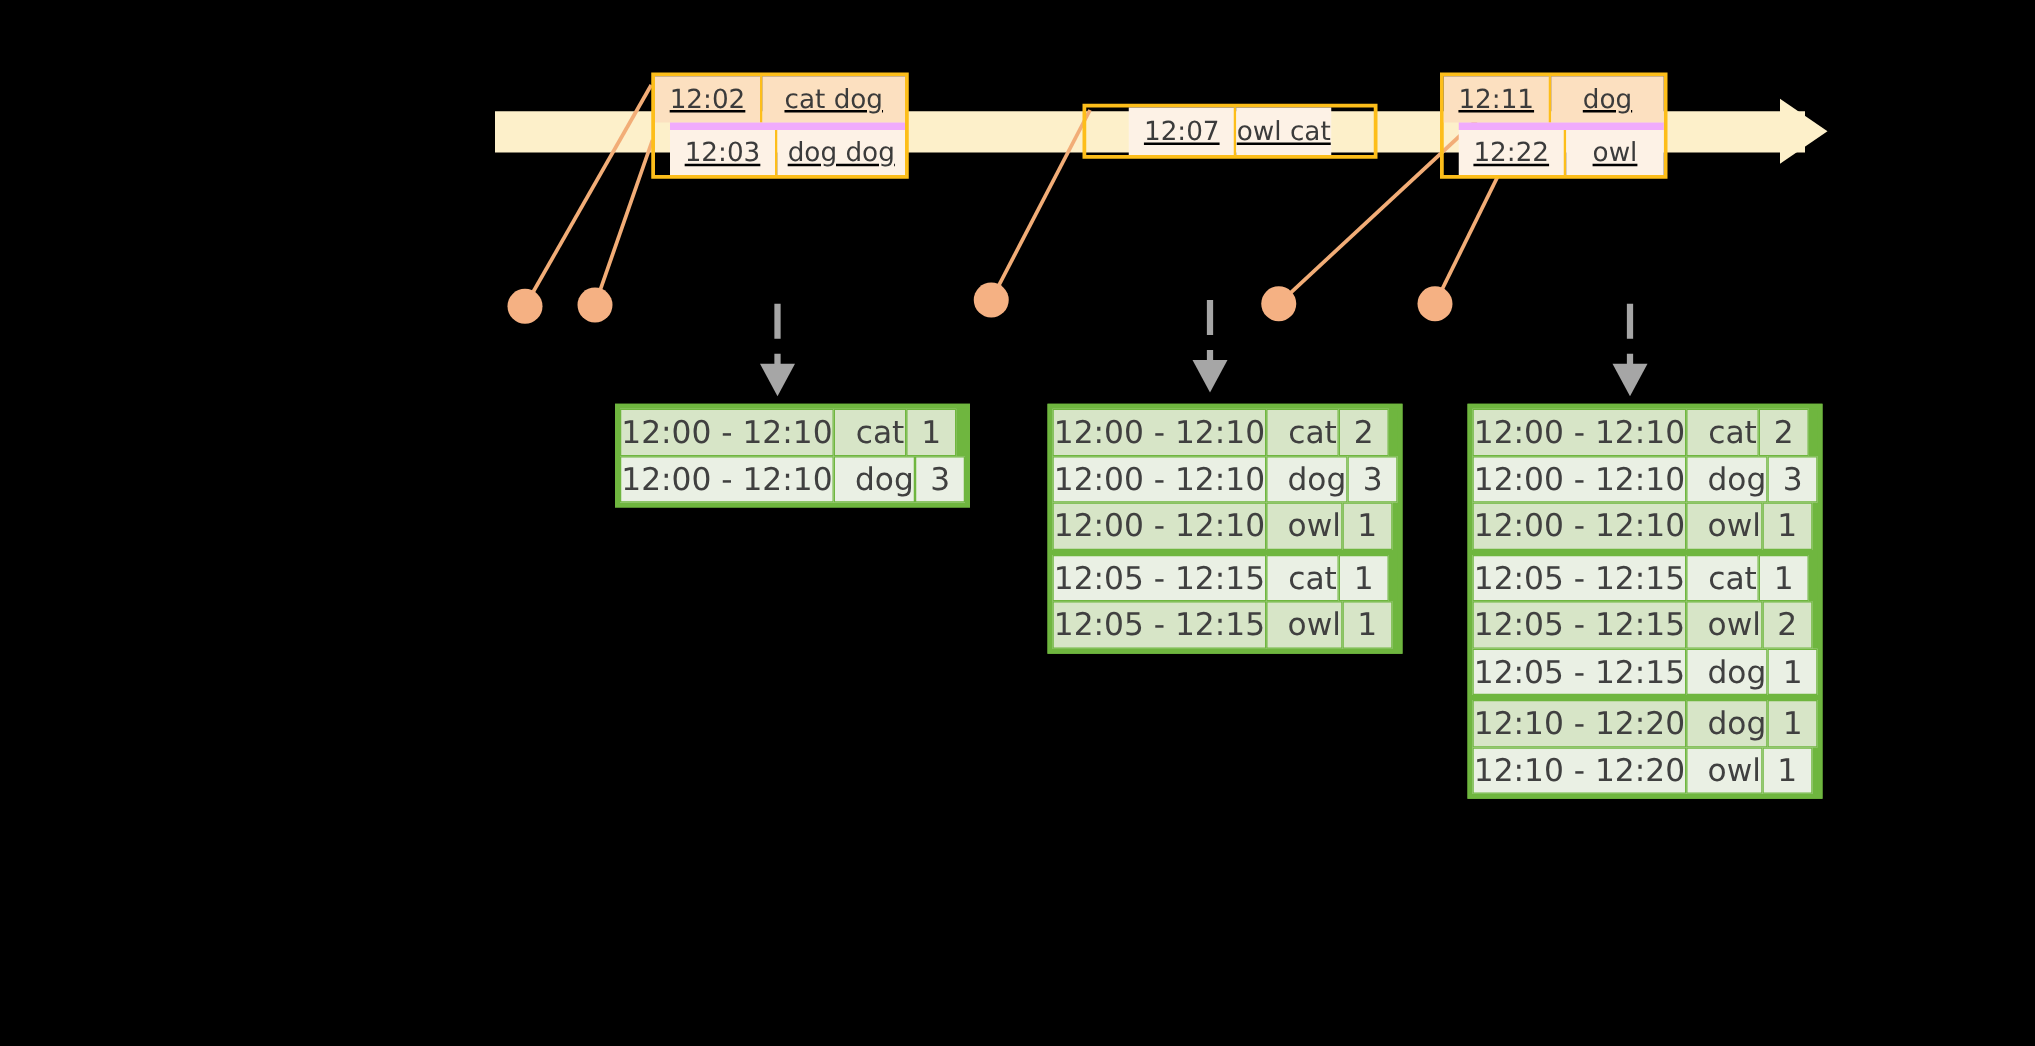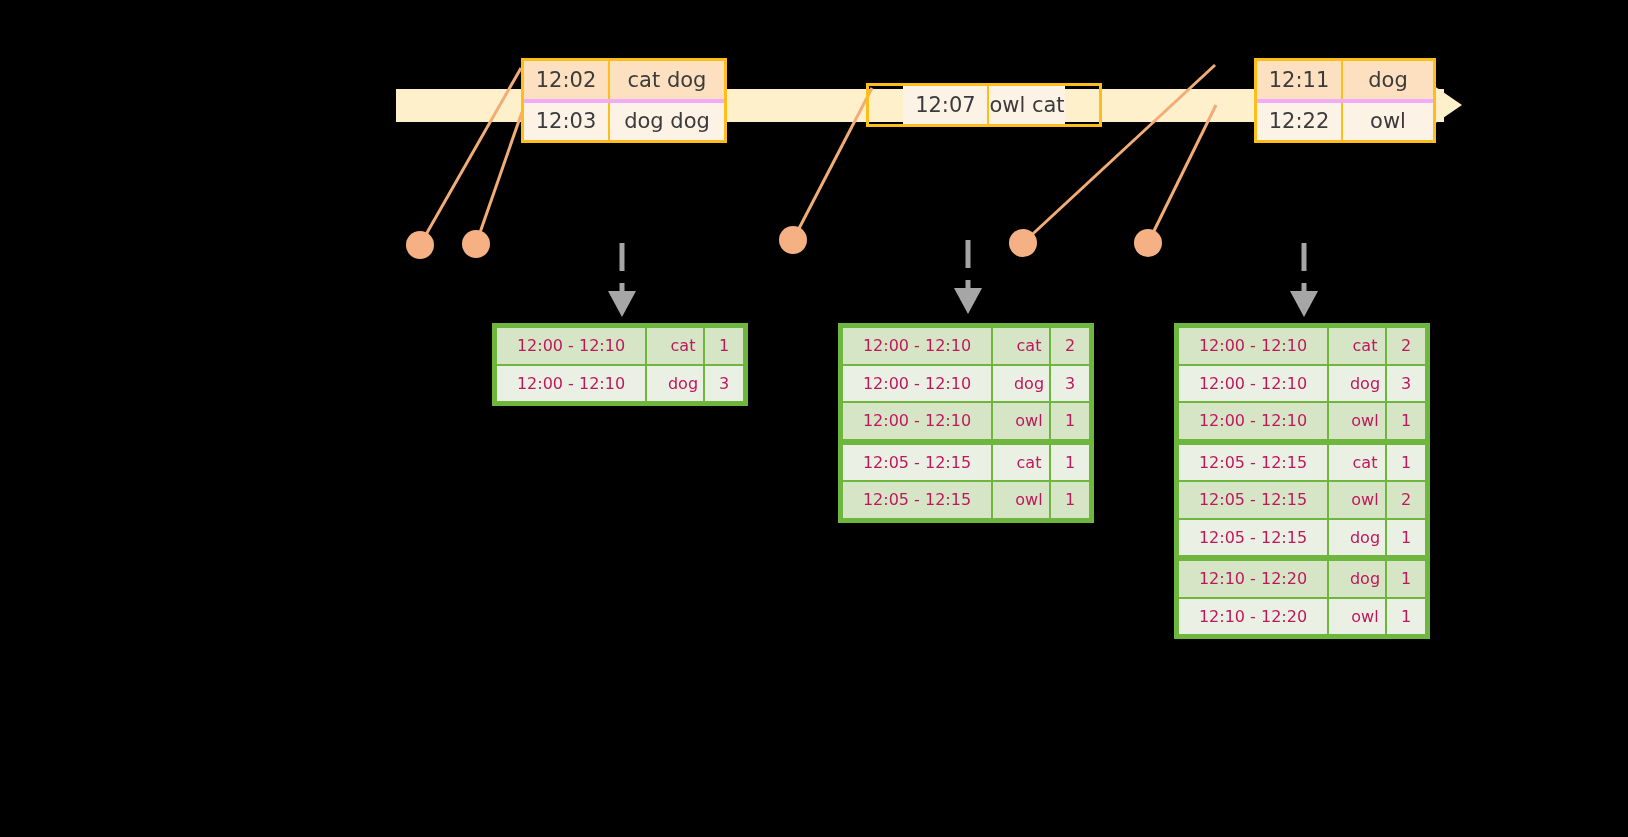--- a/index.html
+++ b/index.html
@@ -5,41 +5,41 @@
   html,body{margin:0;padding:0;background:#000;}
   body{width:1628px;height:837px;overflow:hidden;font-family:"DejaVu Sans","Liberation Sans",sans-serif;}
   #stage{position:relative;width:1628px;height:837px;background:#000;}
 
   
   .tl-bar{position:absolute;background:#fdf0ca;}
   .tl-arrowhead{position:absolute;width:0;height:0;}
 
   
   .ev-box{position:absolute;border:3px solid #fdbe1a;box-sizing:border-box;display:flex;flex-direction:column;}
-  .ev-row{display:flex;flex:1 1 0;}
-  .ev-row + .ev-row{border-top:4px solid #f0abfc;}
+  .ev-row{display:flex;flex:1 1 0;text-decoration:underline;}
+  .ev-row + .ev-row{border-top:6px solid #f0abfc;margin-left:12px;}
   .ev-row.dark .ev-cell{background:#fce0c0;}
   .ev-row.light .ev-cell{background:#fdf2e6;}
   .ev-cell{display:flex;align-items:center;justify-content:center;color:#3b3b3b;
            font-size:21px;box-sizing:border-box;white-space:nowrap;}
   .ev-cell.time{width:86px;border-right:2px solid #fdbe1a;}
   .ev-cell.val{flex:1 1 auto;}
 
   
   .conn{position:absolute;left:0;top:0;width:1628px;height:837px;pointer-events:none;}
 
   
   .rtable{position:absolute;border:4px solid #6fb63f;box-sizing:border-box;
           display:flex;flex-direction:column;background:#6fb63f;}
   .rrow{display:flex;height:37.5px;}
   .rrow.dark .rcell{background:#d7e5c7;}
   .rrow.light .rcell{background:#eaf0e4;}
   .rrow.sep{border-top:4px solid #6fb63f;}
-  .rcell{display:flex;align-items:center;justify-content:center;color:#be185d;
-         font-size:16px;box-sizing:border-box;border:1.5px solid #6fb63f;white-space:nowrap;}
+  .rcell{display:flex;align-items:center;justify-content:center;color:#404040;
+         font-size:25px;box-sizing:border-box;border:1.5px solid #6fb63f;white-space:nowrap;}
   .rcell.win{flex:0 0 150px;}
   .rcell.key{flex:0 0 58px;padding-left:16px;}
   .rcell.cnt{flex:0 0 40px;}
 </style>
 </head>
 <body>
 
 <div id="stage">
 
   <div class="tl-bar" style="left:396px;top:89px;width:1048px;height:33px;"></div>
@@ -83,21 +83,21 @@
     </div>
   </div>
 
   <div class="ev-box" style="left:866px;top:83px;width:236px;height:44px;align-items:center;">
     <div class="ev-row light">
       <div class="ev-cell time">12:07</div>
       <div class="ev-cell val">owl cat</div>
     </div>
   </div>
 
-  <div class="ev-box" style="left:1254px;top:58px;width:182px;height:85px;">
+  <div class="ev-box" style="left:1152px;top:58px;width:182px;height:85px;">
     <div class="ev-row dark">
       <div class="ev-cell time">12:11</div>
       <div class="ev-cell val">dog</div>
     </div>
     <div class="ev-row light">
       <div class="ev-cell time">12:22</div>
       <div class="ev-cell val">owl</div>
     </div>
   </div>
 

